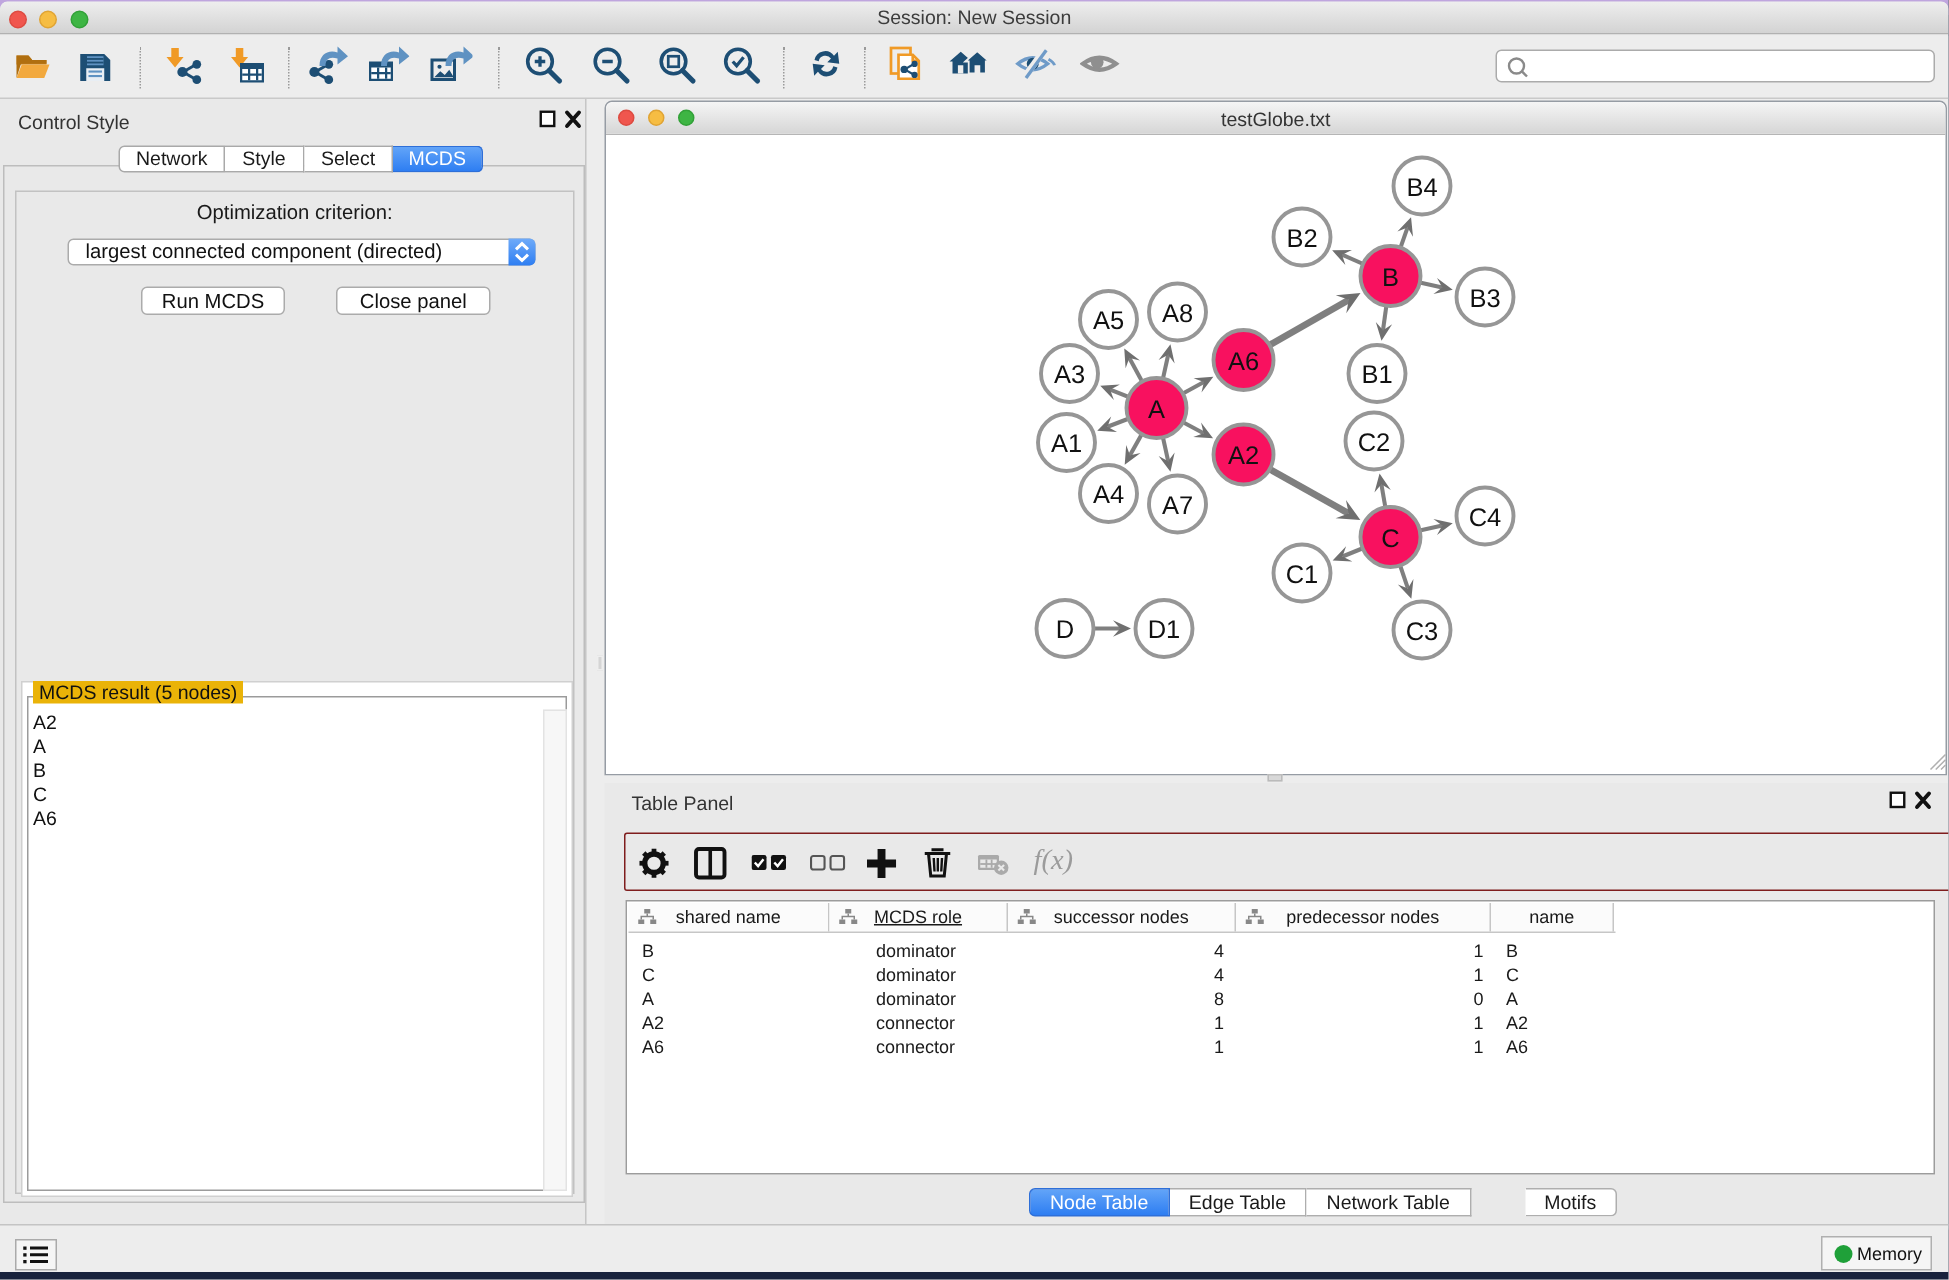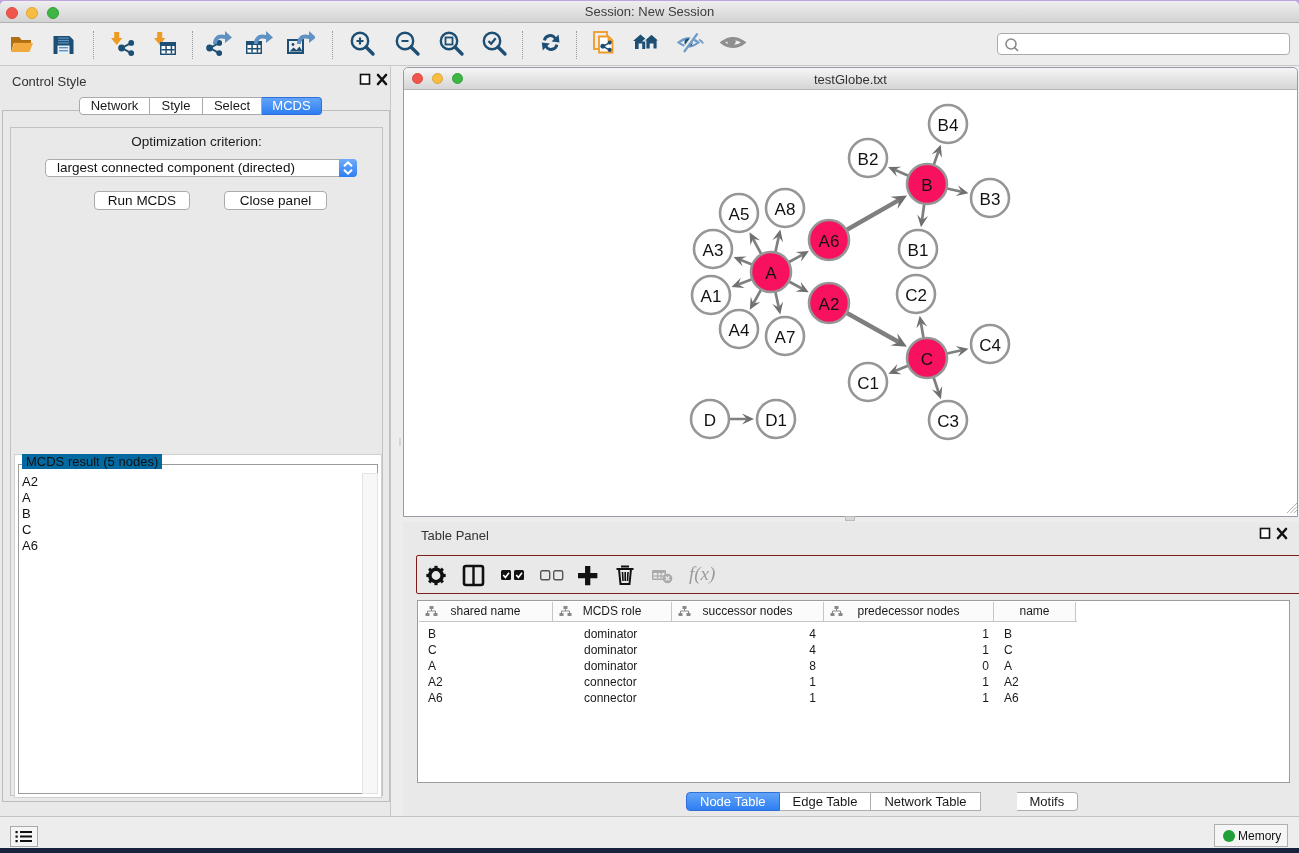--- a/index.html
+++ b/index.html
@@ -24,21 +24,21 @@
 .tabrow .tab:last-child { border-radius:0 4px 4px 0; }
 .tabrow .tab.sel { background:linear-gradient(#62a4f8,#2e7ef2); color:#fff; border-color:#2e6fd8; }
 #cp-outer { position:absolute; left:2px; top:44px; width:388px; height:692px; border:1px solid #bdbdbd; background:#e9e9e9; }
 #cp-inner { position:absolute; left:7px; top:16px; width:373px; height:669px; border:1px solid #c2c2c2; background:#e9e9e9; }
 #optlabel { position:absolute; left:0; width:100%; top:6px; text-align:center; font-size:13.5px; color:#1a1a1a; }
 #dropdown { position:absolute; left:34px; top:31px; width:312px; height:18px; background:#fff; border:1px solid #ababab; border-radius:4px; font-size:13.5px; line-height:16px; padding-left:11px; color:#111; }
 #dropdown .stepper { position:absolute; right:-1px; top:-1px; width:18px; height:18px; background:linear-gradient(#6fabf9,#2e7ef2); border-radius:0 4px 4px 0; }
 .btn { position:absolute; height:19px; background:#fff; border:1px solid #ababab; border-radius:4px; font-size:13.5px; text-align:center; line-height:17px; color:#111; }
 #mcdsbox { position:absolute; left:14px; top:388px; width:368px; height:344px; background:#fff; border:1px solid #d0d0d0; font-size:13px; color:#111; }
 #mcdsborder { position:absolute; left:3px; top:9px; width:360px; height:330px; border:1px solid #9b9b9b; }
-#mcdsbox .legend { position:absolute; left:7px; top:-1px; background:#0369a1; padding:0 4px; }
+#mcdsbox .legend { position:absolute; left:7px; top:-1px; background:#eab308; padding:0 4px; }
 #mcdsbox .sb { position:absolute; left:347px; top:18px; width:16px; height:321px; background:#f7f7f7; border:1px solid #e3e3e3; }
 #mcdsbox .items { position:absolute; left:7px; top:19px; }
 #mcdsbox .item { height:16px; line-height:16px; }
 
 #vdivider { position:absolute; left:392px; top:0; width:11px; height:754px; background:#ededed; }
 #netwin { position:absolute; left:403px; top:0.5px; width:895px; height:450px; background:#fff; border:1px solid #969ca4; border-radius:5px 5px 0 0; }
 #nw-title { position:absolute; left:0; top:0; width:100%; height:22px; background:linear-gradient(#f5f5f5,#d6d6d6); border-bottom:1px solid #b5b5b5; border-radius:5px 5px 0 0; }
 #nw-title .title { position:absolute; left:0; right:0; top:4px; text-align:center; font-size:13px; color:#333; }
 #hdivider { position:absolute; left:403px; top:451px; width:896px; height:5px; background:#ededed; }
 
@@ -407,21 +407,21 @@
         </div>
       <div id="ttable">
         <div class="th" style="left:1px;width:134px;"><svg width="13" height="11" style="position:absolute;left:6;top:4px">
               <g fill="#888">
                 <rect x="4.5" y="0" width="4" height="3"></rect>
                 <rect x="0.5" y="7" width="4" height="3"></rect>
                 <rect x="8.5" y="7" width="4" height="3"></rect>
               </g>
               <path d="M6.5,3 v2 M2.5,7 v-2 h8 v2" fill="none" stroke="#888" stroke-width="1"></path>
             </svg>shared name</div>
-          <div class="th" style="left:135px;width:119px;"><svg width="13" height="11" style="position:absolute;left:6;top:4px">
+          <div class="th" style="left:135px;width:119px;text-decoration:underline;"><svg width="13" height="11" style="position:absolute;left:6;top:4px">
               <g fill="#888">
                 <rect x="4.5" y="0" width="4" height="3"></rect>
                 <rect x="0.5" y="7" width="4" height="3"></rect>
                 <rect x="8.5" y="7" width="4" height="3"></rect>
               </g>
               <path d="M6.5,3 v2 M2.5,7 v-2 h8 v2" fill="none" stroke="#888" stroke-width="1"></path>
             </svg>MCDS role</div>
           <div class="th" style="left:254px;width:152px;"><svg width="13" height="11" style="position:absolute;left:6;top:4px">
               <g fill="#888">
                 <rect x="4.5" y="0" width="4" height="3"></rect>

